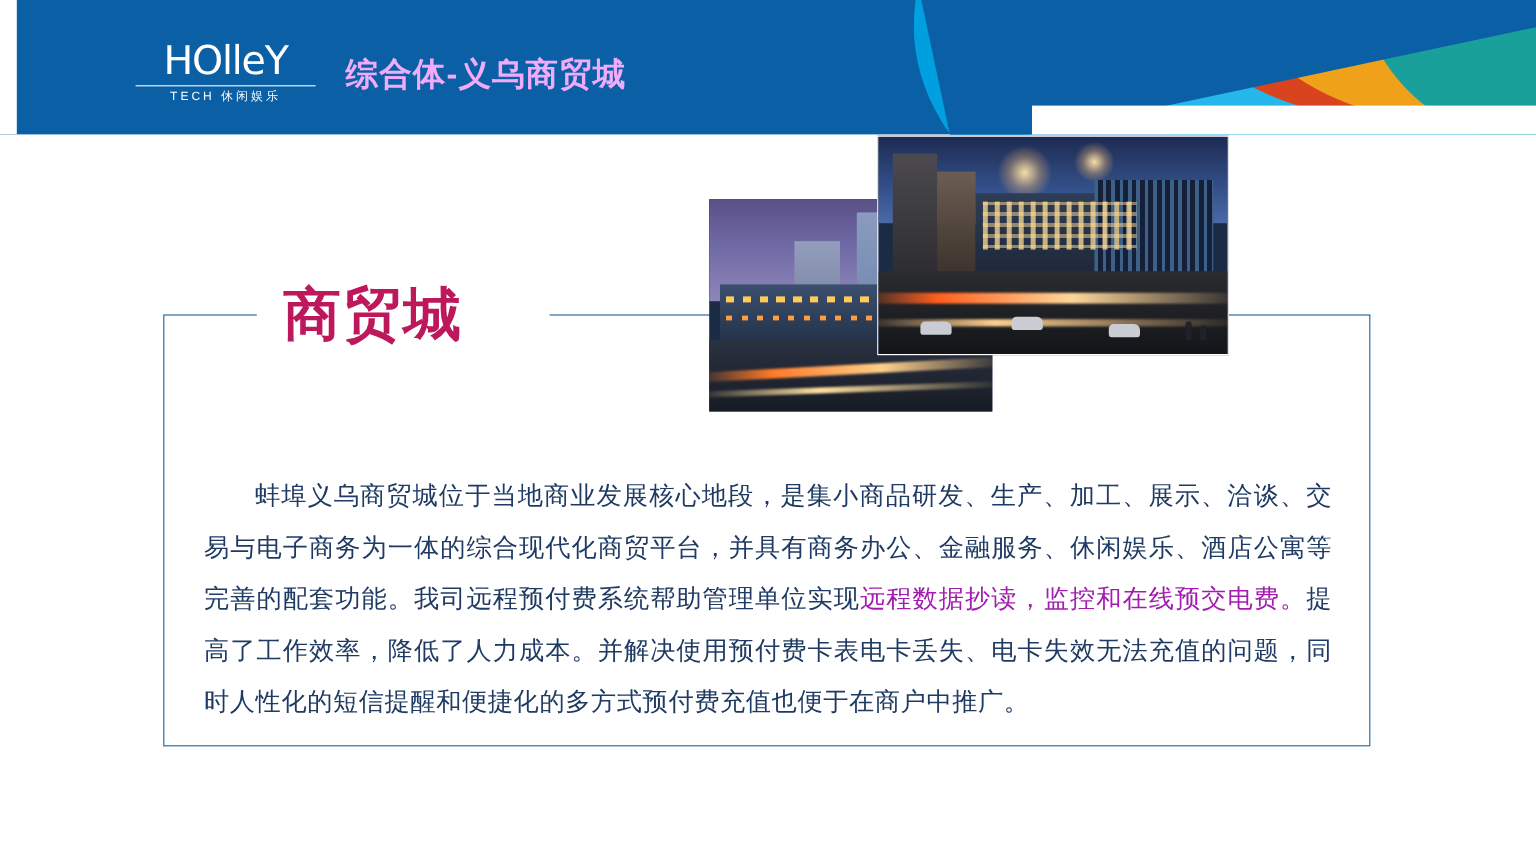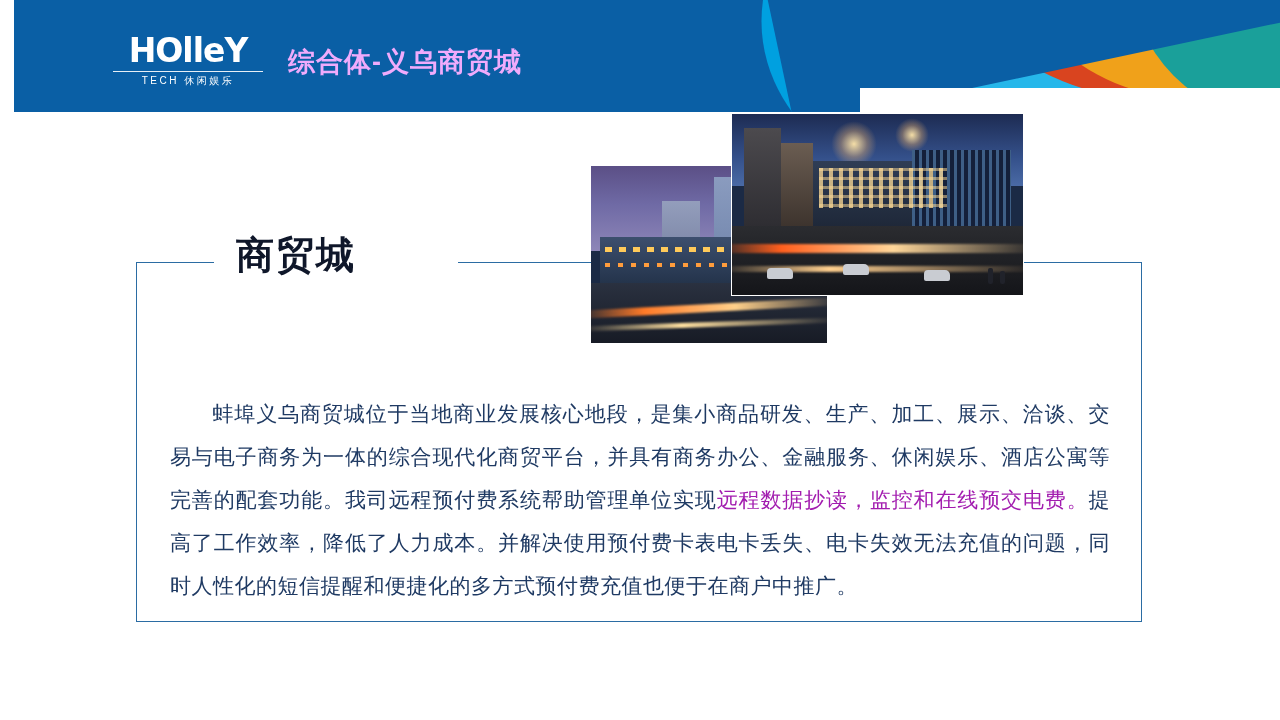--- a/index.html
+++ b/index.html
@@ -89,21 +89,21 @@
     position: absolute;
     left: 108px; top: 34px;
     width: 160px;
     text-align: center;
     color: #ffffff;
     z-index: 5;
   }
   .logo-word {
     font-family: "DejaVu Sans", sans-serif;
     font-size: 33px;
-    font-weight: bold;
+    font-weight: normal;
     letter-spacing: -1px;
     line-height: 34px;
     color: #ffffff;
   }
   .logo-sub {
     margin-top: 2px;
     font-size: 10px;
     letter-spacing: 2.5px;
     color: #ffffff;
     line-height: 12px;
@@ -137,23 +137,23 @@
   .frame-gap {
     
     position: absolute;
     left: 214px; top: 252px;
     width: 244px; height: 22px;
     background: #ffffff;
   }
   .section-title {
     position: absolute;
     left: 236px; top: 230px;
-    font-size: 38px;
+    font-size: 48px;
     font-weight: bold;
-    color: #0f172a;
+    color: #be185d;
     letter-spacing: 2px;
     z-index: 4;
   }
 
   
   .photo {
     position: absolute;
     overflow: hidden;
     background: #1b2a45;
   }

